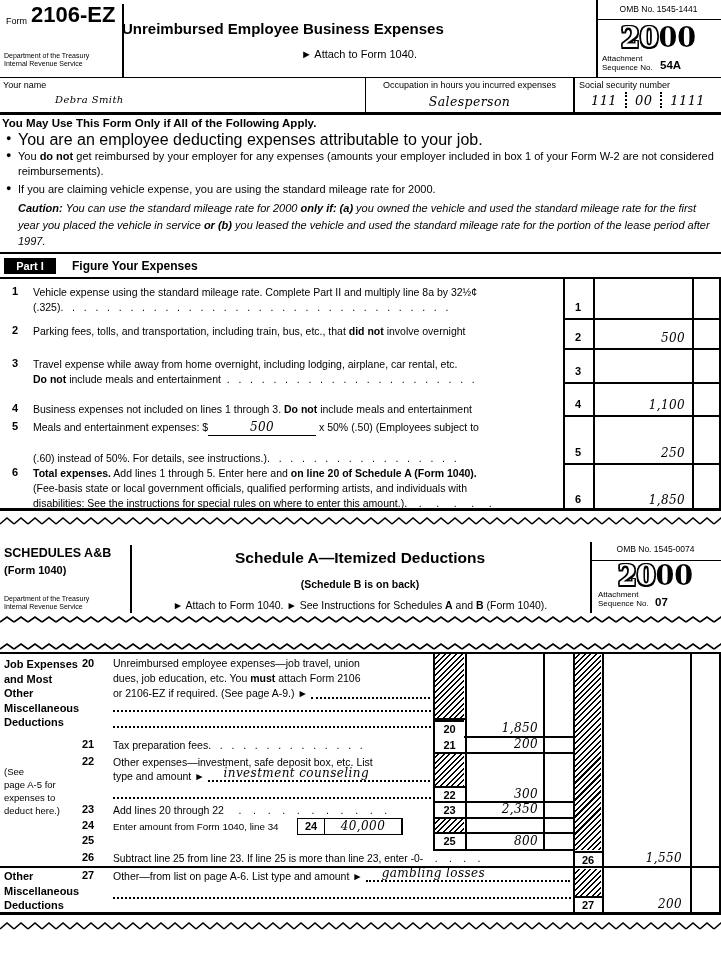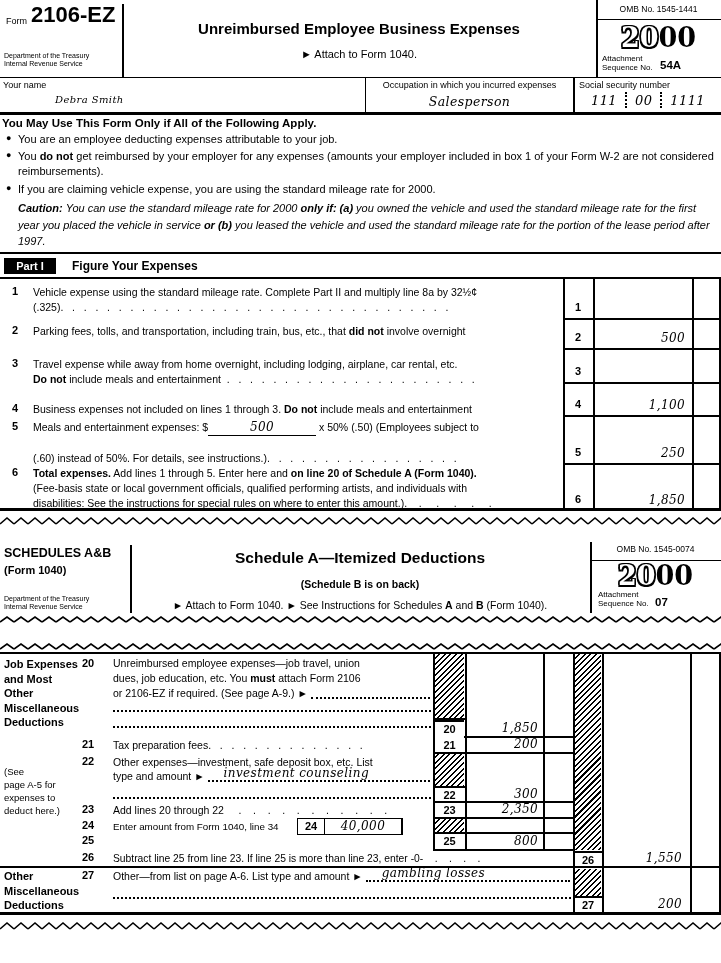--- a/index.html
+++ b/index.html
@@ -35,51 +35,51 @@
 <body>
 
 <div id="page">
 
   <div class="lbl" style="left:6px;top:16px">Form</div>
   <div class="abs b" style="left:31px;top:2px;font-size:22px">2106-EZ</div>
   <div class="vl" style="left:122px;top:4px;width:1.5px;height:73px"></div>
   <div class="small7" style="left:4px;top:52px;width:118px">Department of the Treasury
 Internal Revenue Service</div>
 
-  <div class="abs b" style="left:122px;top:20px;width:474px;font-size:15px;text-align:center">Unreimbursed Employee Business Expenses</div>
+  <div class="abs b" style="left:122px;top:20px;width:474px;font-size:15px;">Unreimbursed Employee Business Expenses</div>
   <div class="abs" style="left:122px;top:48px;width:474px;font-size:11px;text-align:center">► Attach to Form 1040.</div>
 
   <div class="vl" style="left:596px;top:0;width:2px;height:78px"></div>
   <div class="lbl" style="left:596px;top:4px;width:125px;text-align:center;font-size:8.5px">OMB No. 1545-1441</div>
   <div class="hl" style="left:596px;top:19px;width:125px;height:1px"></div>
   <div class="yearlogo" style="left:596px;top:24px;width:125px"><span class="y20">20</span><span class="y00">00</span></div>
   <div class="abs" style="left:602px;top:54px;font-size:8px">Attachment</div>
   <div class="abs" style="left:602px;top:63px;font-size:8px"><span>Sequence No.</span></div>
   <div class="abs b" style="left:660px;top:59px;font-size:11.5px">54A</div>
 
   <div class="hl" style="left:0;top:77px;width:721px;height:1px"></div>
   <div class="lbl" style="left:3px;top:80px">Your name</div>
   <div class="abs hw" style="left:55px;top:94px;font-size:10px">Debra Smith</div>
   <div class="vl" style="left:365px;top:77px;width:1px;height:36px"></div>
-  <div class="lbl" style="left:368px;top:80px;width:203px;text-align:center">Occupation in which you incurred expenses</div>
+  <div class="lbl" style="left:368px;top:80px;width:203px;text-align:center">Occupation in hours you incurred expenses</div>
   <div class="abs hw" style="left:368px;top:94px;width:203px;text-align:center;font-size:12.5px">Salesperson</div>
   <div class="vl" style="left:573px;top:77px;width:2px;height:36px"></div>
   <div class="lbl" style="left:579px;top:80px">Social security number</div>
   <div class="abs" style="left:575px;top:92px;width:146px;display:flex;justify-content:center;align-items:center">
     <span class="hw" style="font-size:13px">111</span>
     <span style="border-left:2.5px dotted #000;height:16px;margin:0 8px"></span>
     <span class="hw" style="font-size:13px">00</span>
     <span style="border-left:2.5px dotted #000;height:16px;margin:0 8px"></span>
     <span class="hw" style="font-size:13px">1111</span>
   </div>
   <div class="hl" style="left:0;top:112px;width:721px;height:2.5px"></div>
 
   <div class="abs b" style="left:2px;top:117px;font-size:11.5px">You May Use This Form Only if All of the Following Apply.</div>
   <div class="abs" style="left:6px;top:133px;font-size:9px">●</div>
-  <div class="abs" style="left:18px;top:132px;width:700px;font-size:11px;line-height:15px"><span>You are an employee deducting expenses attributable to your job.</span></div>
+  <div class="abs" style="left:18px;top:132px;width:700px;font-size:16px;line-height:15px"><span>You are an employee deducting expenses attributable to your job.</span></div>
   <div class="abs" style="left:6px;top:150px;font-size:9px">●</div>
   <div class="abs" style="left:18px;top:149px;width:700px;font-size:11px;line-height:15px"><span>You </span><span style="font-weight: bold;">do not</span><span> get reimbursed by your employer for any expenses (amounts your employer included in box 1 of your Form W-2 are not considered reimbursements).</span></div>
   <div class="abs" style="left:6px;top:183px;font-size:9px">●</div>
   <div class="abs" style="left:18px;top:182px;width:700px;font-size:11px;line-height:15px"><span>If you are claiming vehicle expense, you are using the standard mileage rate for 2000.</span></div>
   <div class="abs" style="left:18px;top:200px;width:700px;font-size:11px;line-height:16.5px"><span style="font-weight: bold; font-style: italic;">Caution: </span><span style="font-style: italic;">You can use the standard mileage rate for 2000 </span><span style="font-weight: bold; font-style: italic;">only if: (a) </span><span style="font-style: italic;">you owned the vehicle and used the standard mileage rate for the first year you placed the vehicle in service </span><span style="font-weight: bold; font-style: italic;">or (b) </span><span style="font-style: italic;">you leased the vehicle and used the standard mileage rate for the portion of the lease period after 1997.</span></div>
 
   <div class="hl" style="left:0;top:252px;width:721px;height:1.5px"></div>
   <div class="abs" style="left:4px;top:258px;width:52px;height:16px;background:#000;color:#fff;font-weight:bold;font-size:11px;text-align:center;line-height:16px">Part I</div>
   <div class="abs b" style="left:72px;top:259px;font-size:12px">Figure Your Expenses</div>
   <div class="hl" style="left:0;top:277px;width:721px;height:2px"></div>

